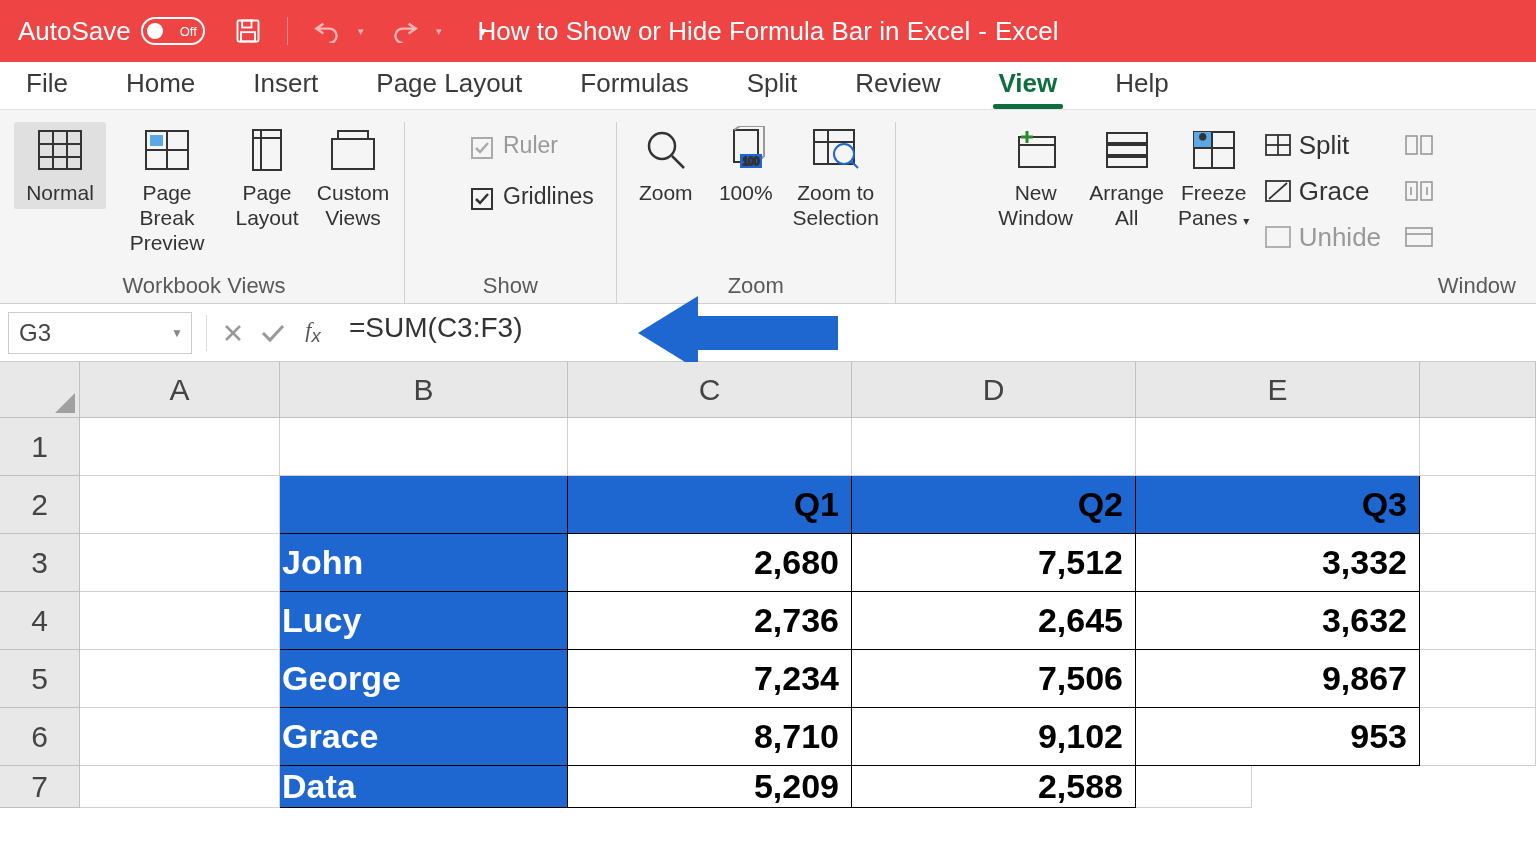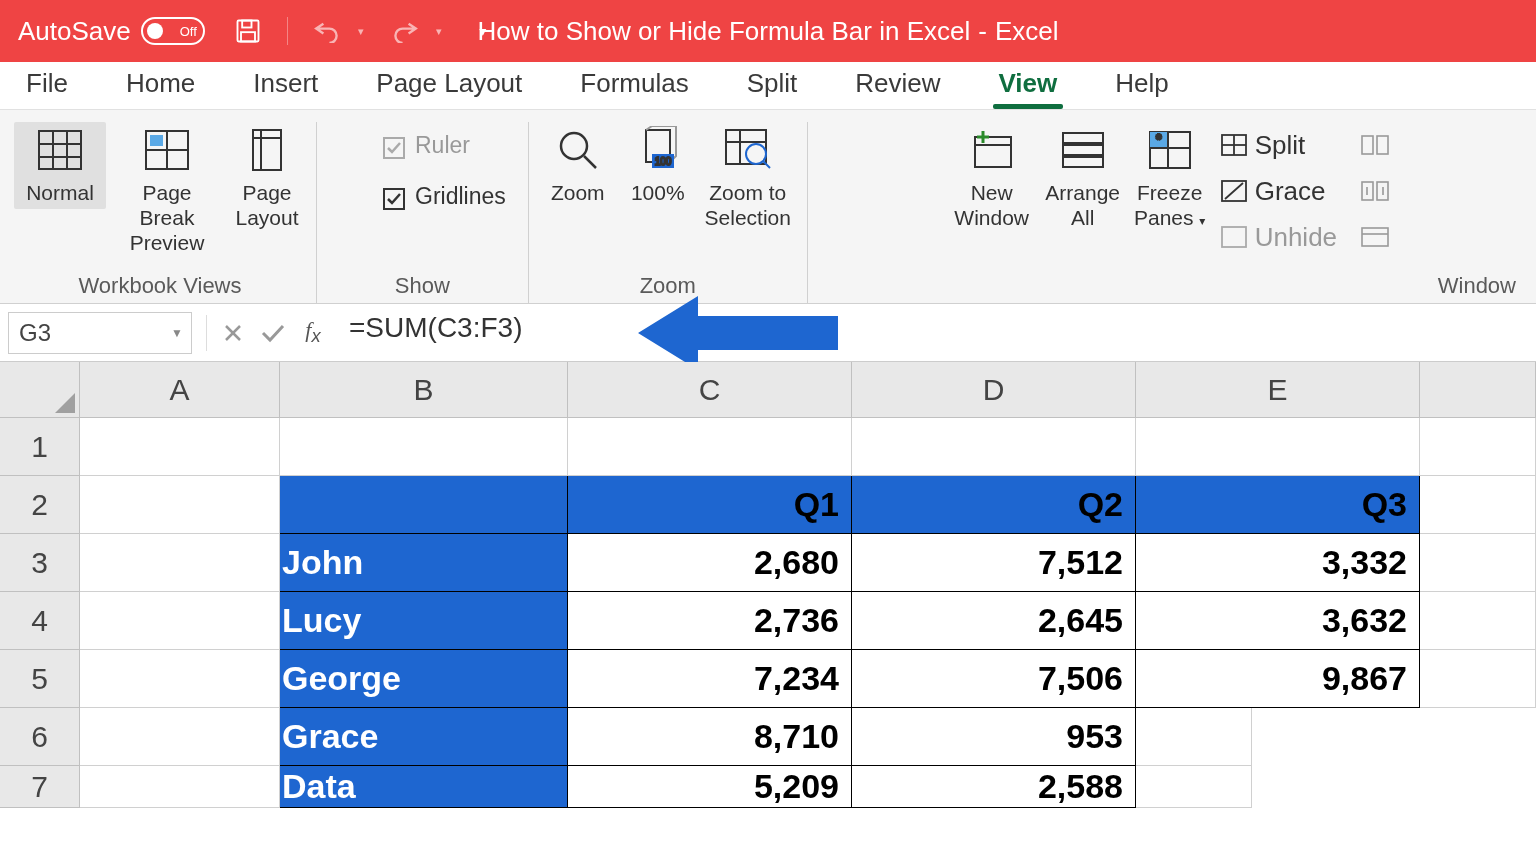--- a/index.html
+++ b/index.html
@@ -158,20 +158,29 @@
       <div class="big-btn" style="width:78px">
         <div class="icon-box">
           <svg width="36" height="44" viewBox="0 0 36 44" fill="none" stroke="#333" stroke-width="2">
               <rect x="4" y="2" width="28" height="40"></rect>
               <line x1="4" y1="10" x2="32" y2="10"></line>
               <line x1="12" y1="2" x2="12" y2="42"></line>
             </svg>
         </div>
         <div class="lbl">Page Layout</div>
       </div>
+      <div class="big-btn" style="width:82px">
+        <div class="icon-box">
+          <svg width="46" height="42" viewBox="0 0 46 42" fill="none" stroke="#333" stroke-width="2">
+              <rect x="2" y="10" width="42" height="30"></rect>
+              <rect x="8" y="2" width="30" height="8"></rect>
+            </svg>
+        </div>
+        <div class="lbl">Custom Views</div>
+      </div>
     </div>
     <div class="group-label">Workbook Views</div>
   </div>
 
   <div class="ribbon-group">
     <div class="group-body">
       <div class="show-col">
         <div class="chk-row disabled">
           <span class="chk">
               <svg viewBox="0 0 16 16">
@@ -398,20 +407,21 @@
       <div class="cell C data-cell">7,234</div>
       <div class="cell D data-cell">7,506</div>
       <div class="cell E data-cell">9,867</div>
       <div class="cell F"></div>
     </div>
     <div class="data-row">
       <div class="row-h">6</div>
       <div class="cell A"></div>
       <div class="cell B name-cell">Grace</div>
       <div class="cell C data-cell">8,710</div>
+      <div class="cell D data-cell">9,102</div>
       <div class="cell E data-cell">953</div>
       <div class="cell F"></div>
     </div>
     <div class="data-row row-7">
       <div class="row-h">7</div>
       <div class="cell A"></div>
       <div class="cell B name-cell">Data</div>
       <div class="cell C data-cell">5,209</div>
       <div class="cell D data-cell">2,588</div>
       <div class="cell F"></div>

